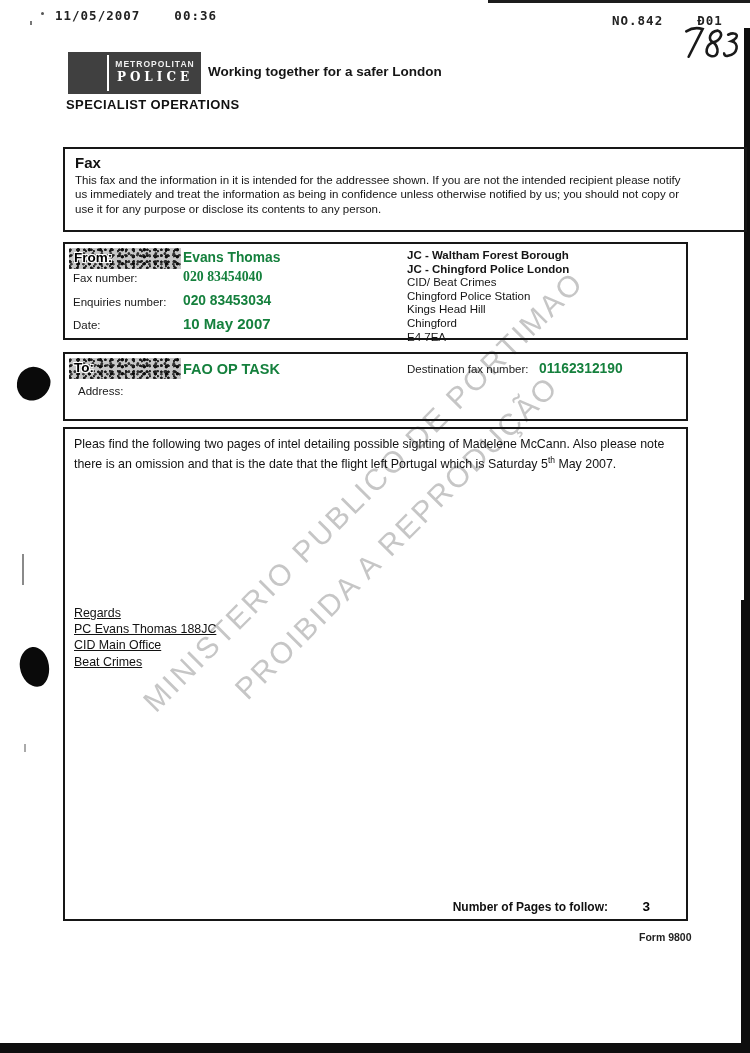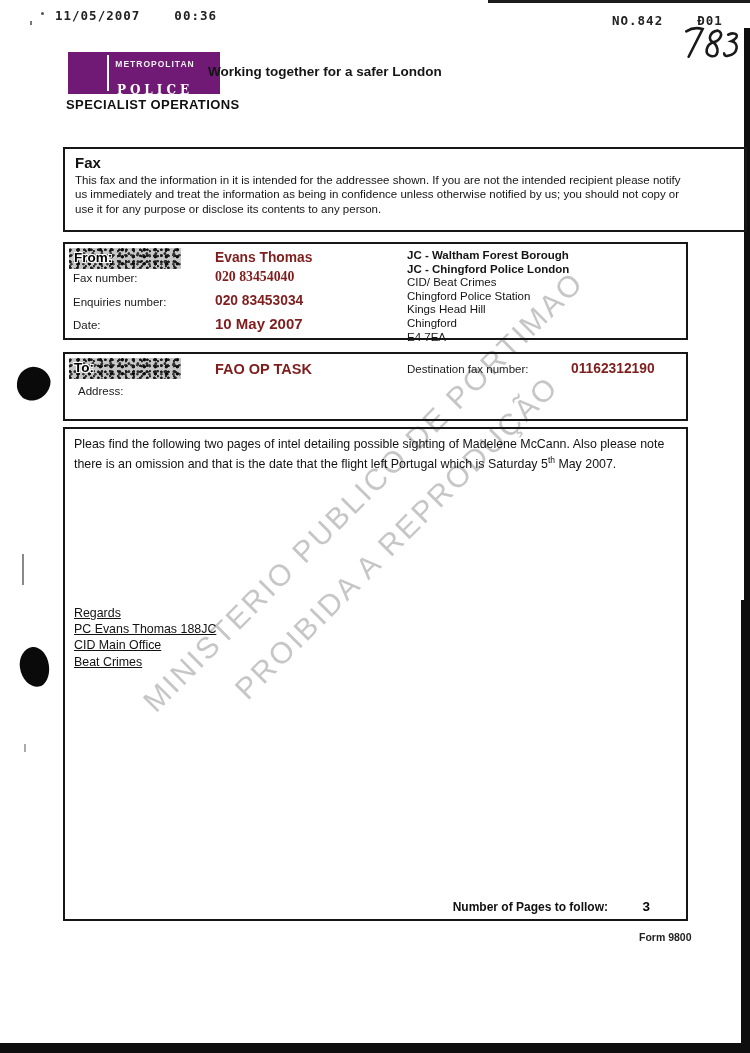--- a/index.html
+++ b/index.html
@@ -25,26 +25,26 @@
   .speck-c{left:24px;top:744px;width:2px;height:8px;background:#aaa;}
 
   
   .fax-mono{font-family:"DejaVu Sans Mono",monospace;font-size:12.5px;
     font-weight:bold;letter-spacing:1px;color:#222;white-space:pre;}
   .fax-datetime{left:55px;top:8px;}
   .fax-counter{left:612px;top:13px;}
   .handwritten{left:680px;top:24px;}
 
   
-  .logo-box{left:68px;top:52px;width:152px;height:42px;background:#701a75;}
+  .logo-box{left:68px;top:52px;width:133px;height:42px;background:#404040;}
   .logo-divider{position:absolute;left:39px;top:3px;width:2px;height:36px;background:#fff;}
   .logo-text{position:absolute;left:41px;top:0;width:92px;height:42px;text-align:center;}
   .logo-line1{margin-top:7px;font-size:8.5px;color:#efefef;letter-spacing:1px;font-weight:600;}
   .logo-line2{font-family:"DejaVu Serif",serif;font-size:12px;color:#fff;
-    font-weight:bold;letter-spacing:4px;margin-top:14px;}
+    font-weight:bold;letter-spacing:4px;margin-top:1px;}
   .tagline{left:208px;top:64px;font-size:13.5px;font-weight:bold;color:#151515;}
   .dept{left:66px;top:97px;font-size:13px;font-weight:bold;letter-spacing:0.4px;color:#111;}
 
   
   .box{border:2px solid #161616;box-sizing:border-box;background:transparent;}
   .notice-box{left:63px;top:147px;width:684px;height:85px;padding:5px 10px;}
   .notice-title{font-size:15px;font-weight:bold;}
   .notice-body{font-size:11.5px;line-height:14.4px;margin-top:2px;color:#141414;width:606px;}
 
   .from-box{left:63px;top:242px;width:625px;height:98px;}
@@ -56,21 +56,21 @@
       radial-gradient(circle at 20% 30%, #1b1b1b 1px, transparent 1.7px),
       radial-gradient(circle at 65% 70%, #303030 1px, transparent 1.8px),
       radial-gradient(circle at 85% 25%, #0c0c0c 1.2px, transparent 2.1px),
       radial-gradient(circle at 40% 80%, #3d3d3d 1px, transparent 1.6px),
       radial-gradient(circle at 10% 65%, #262626 0.9px, transparent 1.5px);
     background-size:7px 6px,9px 8px,11px 7px,6px 9px,8px 5px;}
   .redact span{position:relative;display:inline-block;padding:2px 0 0 5px;
     font-size:13.5px;font-weight:bold;color:#000;
     text-shadow:0 0 2px #fff,1px 1px 0 #fff,-1px -1px 0 #fff,1px -1px 0 #fff,-1px 1px 0 #fff;}
   .field-label{position:absolute;font-size:11.5px;color:#1a1a1a;}
-  .field-value{position:absolute;font-size:13.8px;font-weight:bold;color:#7f1d1d;margin-left:32px;}
+  .field-value{position:absolute;font-size:13.8px;font-weight:bold;color:#15803d;}
   .addr-block{position:absolute;left:342px;top:5px;font-size:11.5px;line-height:13.6px;color:#151515;}
   .addr-bold{font-weight:bold;}
 
   .msg-par{position:absolute;left:9px;top:8px;width:608px;font-size:12.4px;
     line-height:15.6px;color:#121212;}
   .msg-par sup{font-size:8.5px;}
   .signature{position:absolute;left:9px;top:176px;font-size:12.4px;line-height:16.2px;color:#121212;text-decoration:underline;}
   .pages-label{position:absolute;right:78px;bottom:5px;font-size:12px;font-weight:600;color:#111;}
   .pages-value{position:absolute;right:36px;bottom:5px;font-size:13.5px;font-weight:bold;color:#000;}
   .form-ref{left:639px;top:931px;font-size:10.5px;font-weight:bold;color:#222;}

